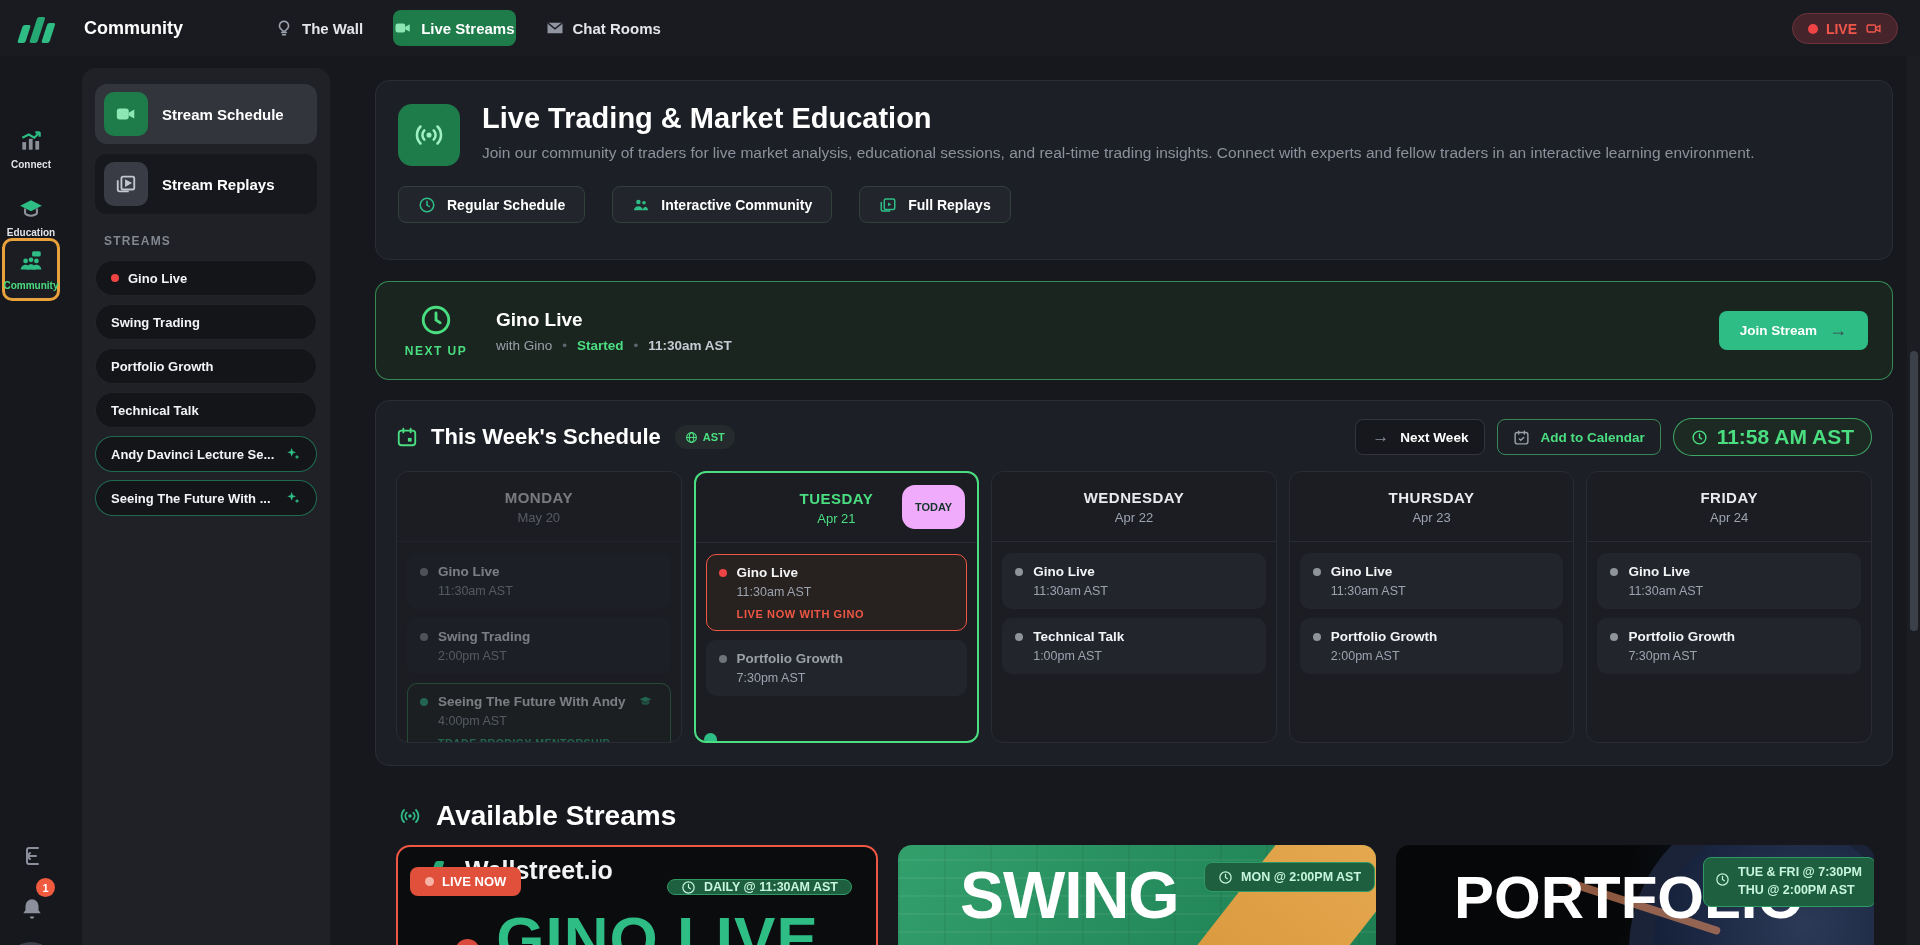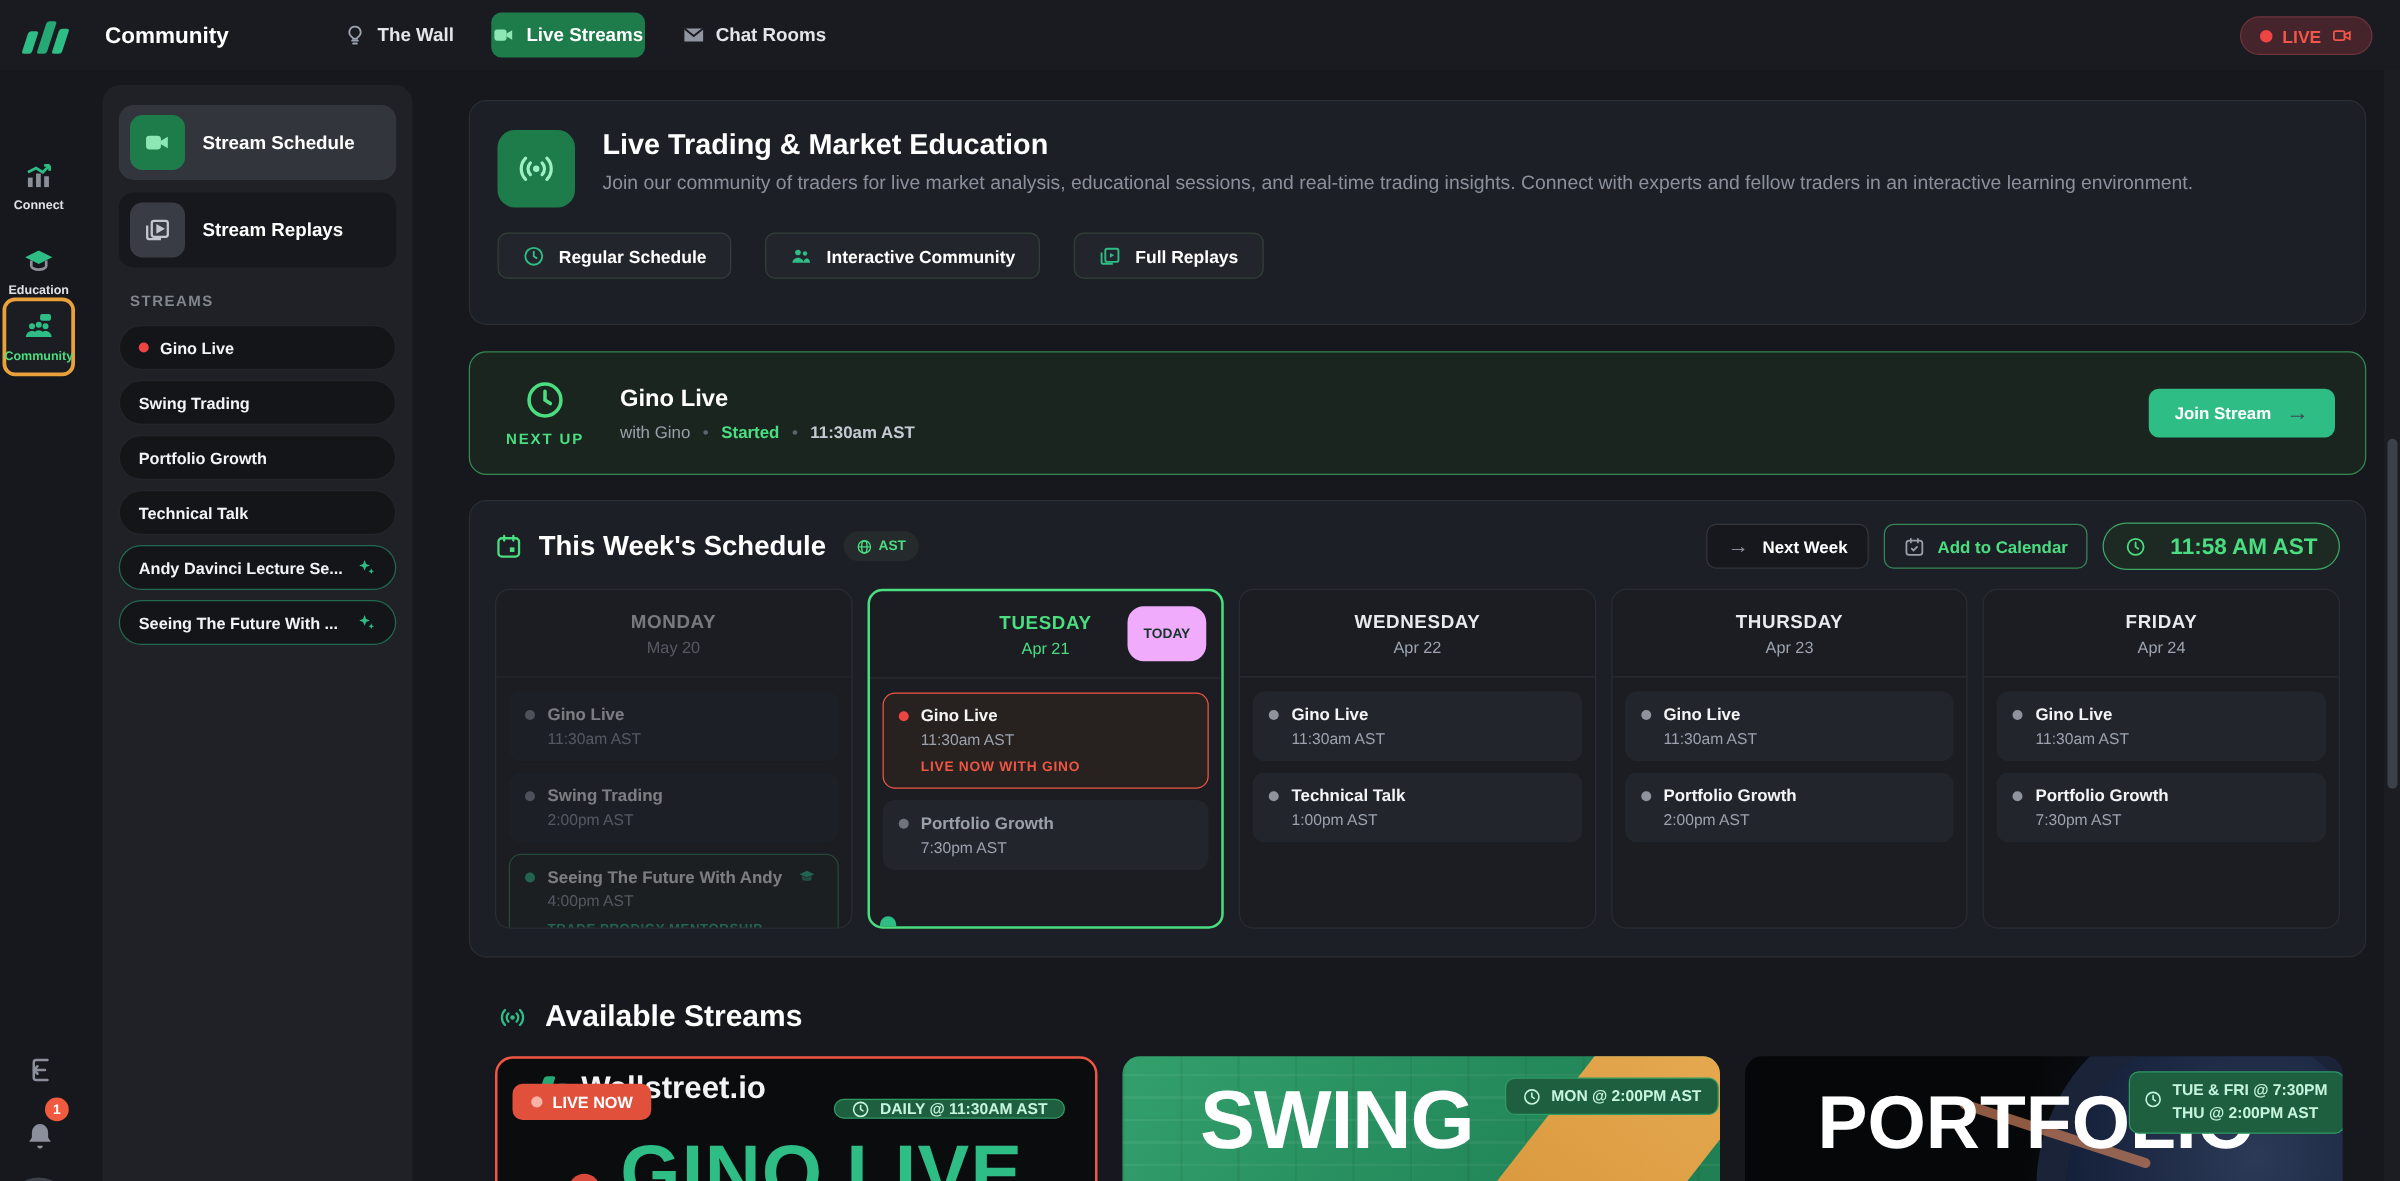--- a/index.html
+++ b/index.html
@@ -86,21 +86,21 @@
   .spark { color:#2ebd85; flex:none; }
 
   
   .hero {
     position:absolute; left:375px; top:80px; width:1518px; height:180px;
     background:#1d1f26; border:1px solid #2b2d35; border-radius:14px; padding:17px 22px; z-index:5;
   }
   .hero-top { display:flex; gap:22px; }
   .hero-icon { width:62px; height:62px; border-radius:14px; background:#1e7c4b; color:#9ff0c4;
     display:flex; align-items:center; justify-content:center; flex:none; margin-top:6px; }
-  .hero-title { font-size:23px; font-weight:bold; color:#fff; margin-top:4px; white-space:nowrap; }
+  .hero-title { font-size:29px; font-weight:bold; color:#fff; margin-top:4px; white-space:nowrap; }
   .hero-desc { font-size:15.5px; color:#8b919c; margin-top:9px; white-space:nowrap; }
   .hero-pills { display:flex; gap:27px; margin-top:20px; }
   .pill {
     display:flex; align-items:center; gap:11px; height:37px; padding:0 19px;
     background:#23252c; border:1px solid #32403a; border-radius:8px;
     font-size:14px; font-weight:bold; color:#fff; cursor:pointer; white-space:nowrap;
   }
   .pill .picon { color:#2ebd85; }
 
   
@@ -136,23 +136,23 @@
     border-radius:12px; height:24px; padding:0 10px; font-size:11px; font-weight:bold; margin-left:14px; }
   .sched-controls { margin-left:auto; display:flex; gap:12px; align-items:center; }
   .btn-nextweek { display:flex; align-items:center; gap:11px; height:36px; padding:0 16px;
     background:#17181d; border:1px solid #33353d; border-radius:8px;
     color:#fff; font-size:13.5px; font-weight:bold; cursor:pointer; white-space:nowrap; }
   .btn-nextweek .garrow { color:#8a8f9b; font-size:17px; }
   .btn-cal { display:flex; align-items:center; gap:10px; height:36px; padding:0 15px;
     background:transparent; border:1px solid rgba(74,222,128,.55); border-radius:8px;
     color:#4ade80; font-size:13.5px; font-weight:bold; cursor:pointer; white-space:nowrap; }
   .btn-cal .calicon { color:#9aa0aa; }
-  .clock-pill { display:flex; align-items:center; gap:19px; height:38px; padding:0 17px;
+  .clock-pill { display:flex; align-items:center; gap:9px; height:38px; padding:0 17px;
     background:#1d2a24; border:1px solid rgba(74,222,128,.7); border-radius:19px;
-    color:#4ade80; font-size:18px; font-weight:bold; white-space:nowrap; }
+    color:#4ade80; font-size:21px; font-weight:bold; white-space:nowrap; }
 
   .week { display:grid; grid-template-columns:repeat(5,1fr); gap:12px; margin-top:15px; height:272px; }
   .day { background:#1b1d23; border:1px solid #2a2c34; border-radius:12px; position:relative; overflow:hidden; }
   .day.today { border:2px solid #4ade80; }
   .day-head { height:70px; display:flex; flex-direction:column; align-items:center; justify-content:center; gap:4px; border-bottom:1px solid #2a2c34; }
   .day-name { font-size:15px; font-weight:bold; letter-spacing:.5px; color:#e8eaee; }
   .day-date { font-size:13px; color:#9ca3af; }
   .day.today .day-name, .day.today .day-date { color:#4ade80; }
   .day.past .day-head, .day.past .events { opacity:.45; }
   .today-badge { position:absolute; top:12px; right:12px; background:#f0abfc; color:#14352a;
@@ -170,21 +170,21 @@
   .event.mentor .event-dot { background:#2ebd85; }
   .mentor-tag { color:#2ebd85; font-size:10.5px; font-weight:bold; letter-spacing:.5px; margin:9px 0 0 18px; white-space:nowrap; }
   .mentor-cap { color:#2ebd85; margin-left:2px; }
   .event.muted .event-title { color:#9aa0a8; }
   .event.muted .event-dot { background:#6f737b; }
   .today-dot { position:absolute; left:8px; bottom:-5px; width:13px; height:13px; border-radius:50%; background:#2ebd85; }
 
   
   .avail-head { position:absolute; left:398px; top:800px; display:flex; align-items:center; gap:14px; z-index:5; }
   .avail-icon { color:#2ebd85; }
-  .avail-title { font-size:24px; font-weight:bold; color:#fff; white-space:nowrap; }
+  .avail-title { font-size:28px; font-weight:bold; color:#fff; white-space:nowrap; }
   .cards { position:absolute; left:396px; top:845px; display:flex; gap:20px; z-index:5; }
   .scard { height:250px; border-radius:14px; position:relative; overflow:hidden; cursor:pointer; }
 
   .scard.gino { width:482px; background:#0b0c0e; border:2px solid #ef5744; }
   .gino-brand { position:absolute; top:9px; left:22px; display:flex; align-items:flex-end; gap:12px; }
   .gino-logo { display:flex; gap:3px; align-items:flex-end; height:26px; transform:skewX(-18deg); }
   .gino-logo i { display:block; width:9px; border-radius:2px; background:#2ebd85; }
   .gino-logo i:nth-child(1){ height:16px; } .gino-logo i:nth-child(2){ height:24px; background:#25a873; } .gino-logo i:nth-child(3){ height:18px; }
   .gino-brand-name { font-size:25px; font-weight:bold; color:#f2f3f5; }
   .live-now-badge {

